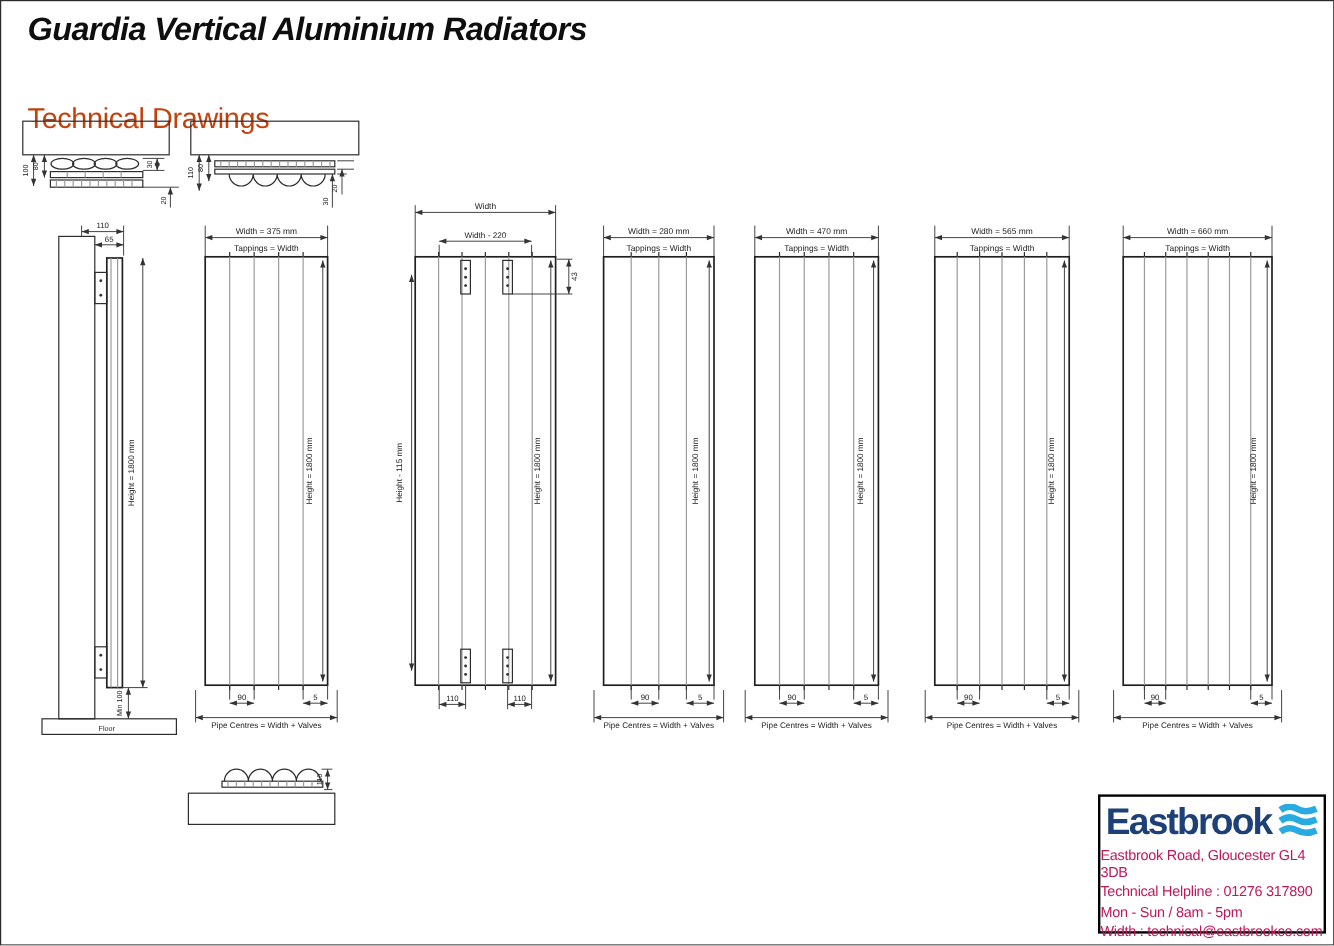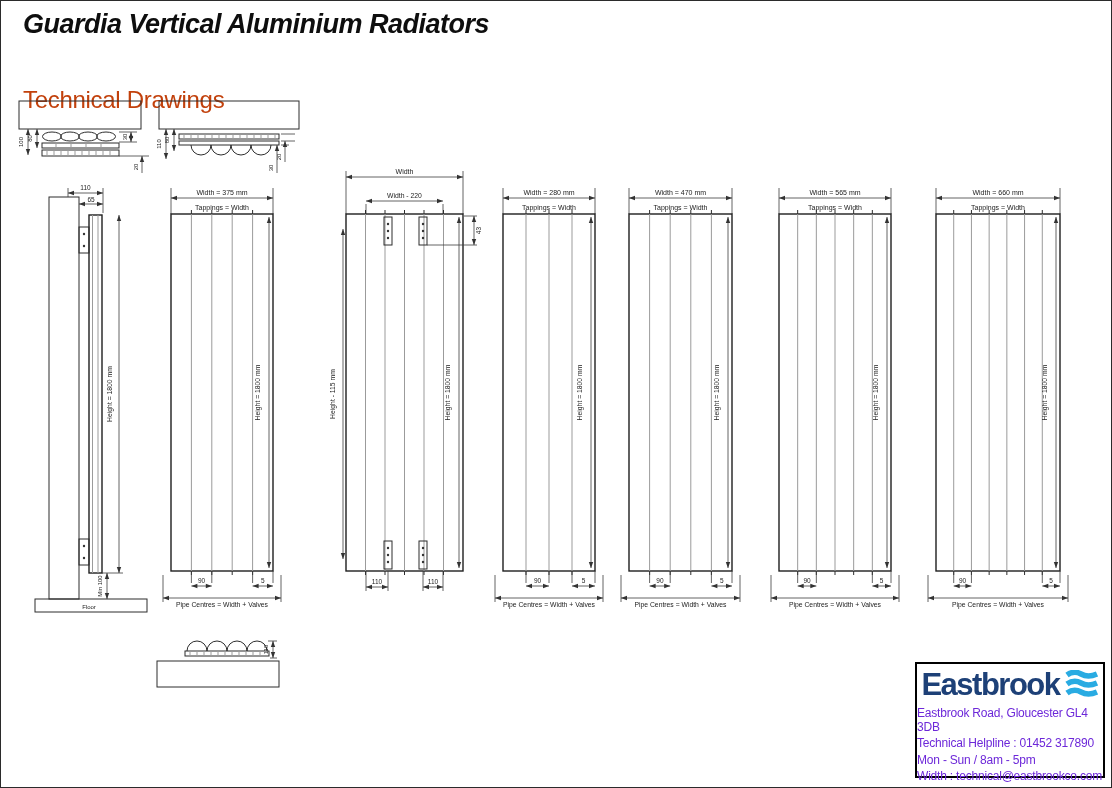--- a/index.html
+++ b/index.html
@@ -13,21 +13,21 @@
   .ln{stroke:#2d2d2d;stroke-width:1;fill:none;}
   .thk{stroke:#1f1f1f;stroke-width:1.4;fill:none;}
   .dim{stroke:#3d3d3d;stroke-width:0.8;fill:none;}
   .panel{stroke:#9b9b9b;stroke-width:1;fill:none;}
   .ar{fill:#333;stroke:none;}
   .dot{fill:#333;}
   .footer-box{position:absolute;left:914px;top:661px;width:190px;height:116px;
         border:2px solid #000;background:#fff;box-sizing:border-box;padding-top:3px;}
   .brand-row{display:flex;align-items:center;justify-content:center;gap:5px;height:36px;}
   .brand{font-size:31px;font-weight:bold;color:#1d4077;letter-spacing:-1.5px;}
-  .footer-line{font-size:12px;color:#6d28d9;margin-top:2.5px;letter-spacing:-0.2px;}
+  .footer-line{font-size:12px;color:#be185d;margin-top:2.5px;letter-spacing:-0.2px;}
 </style>
 </head>
 <body>
 
 <div class="sheet">
   <div class="title">Guardia Vertical Aluminium Radiators</div>
   <div class="subtitle">Technical Drawings</div>
 
   <svg id="art" width="1112" height="788" viewBox="0 0 1112 788">
     <defs>
@@ -474,17 +474,17 @@
   <div class="footer-box">
     <div class="brand-row">
       <span class="brand">Eastbrook</span>
       <svg width="34" height="30" viewBox="0 0 34 30">
         <path d="M2 5 Q9 0 16 4 T32 4" stroke="#29abe2" stroke-width="5.5" fill="none"></path>
         <path d="M2 14 Q9 9 16 13 T32 13" stroke="#29abe2" stroke-width="5.5" fill="none"></path>
         <path d="M2 23 Q9 18 16 22 T32 22" stroke="#29abe2" stroke-width="5.5" fill="none"></path>
       </svg>
     </div>
     <div class="footer-line">Eastbrook Road, Gloucester GL4 3DB</div>
-    <div class="footer-line">Technical Helpline : 01452 317890</div>
+    <div class="footer-line">Technical Helpline : 01276 317890</div>
     <div class="footer-line">Mon - Sun / 8am - 5pm</div>
     <div class="footer-line">Width : technical@eastbrookco.com</div>
   </div>
 </div>
 
 </body></html>

